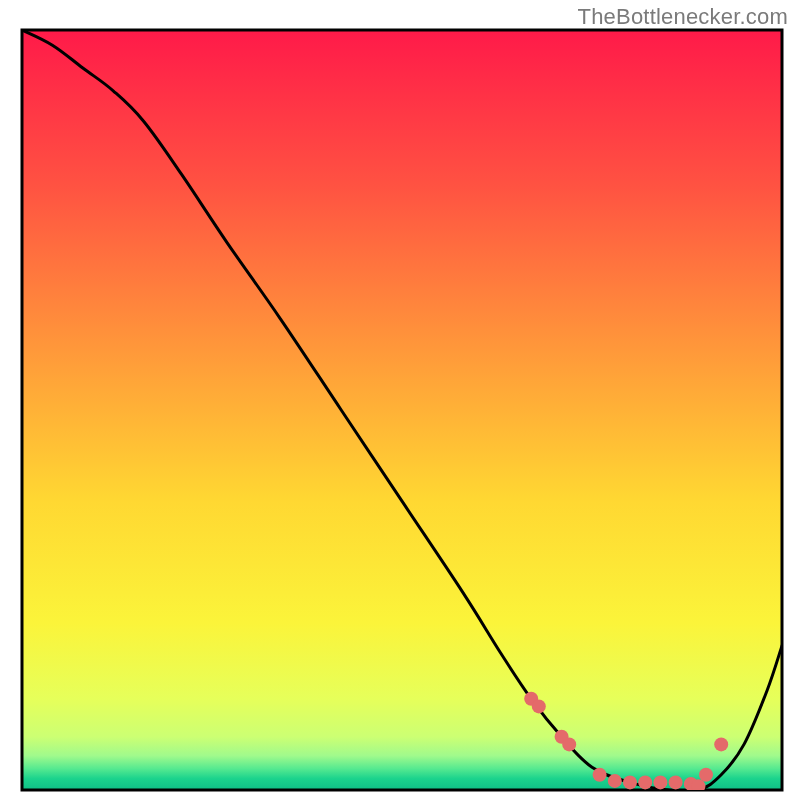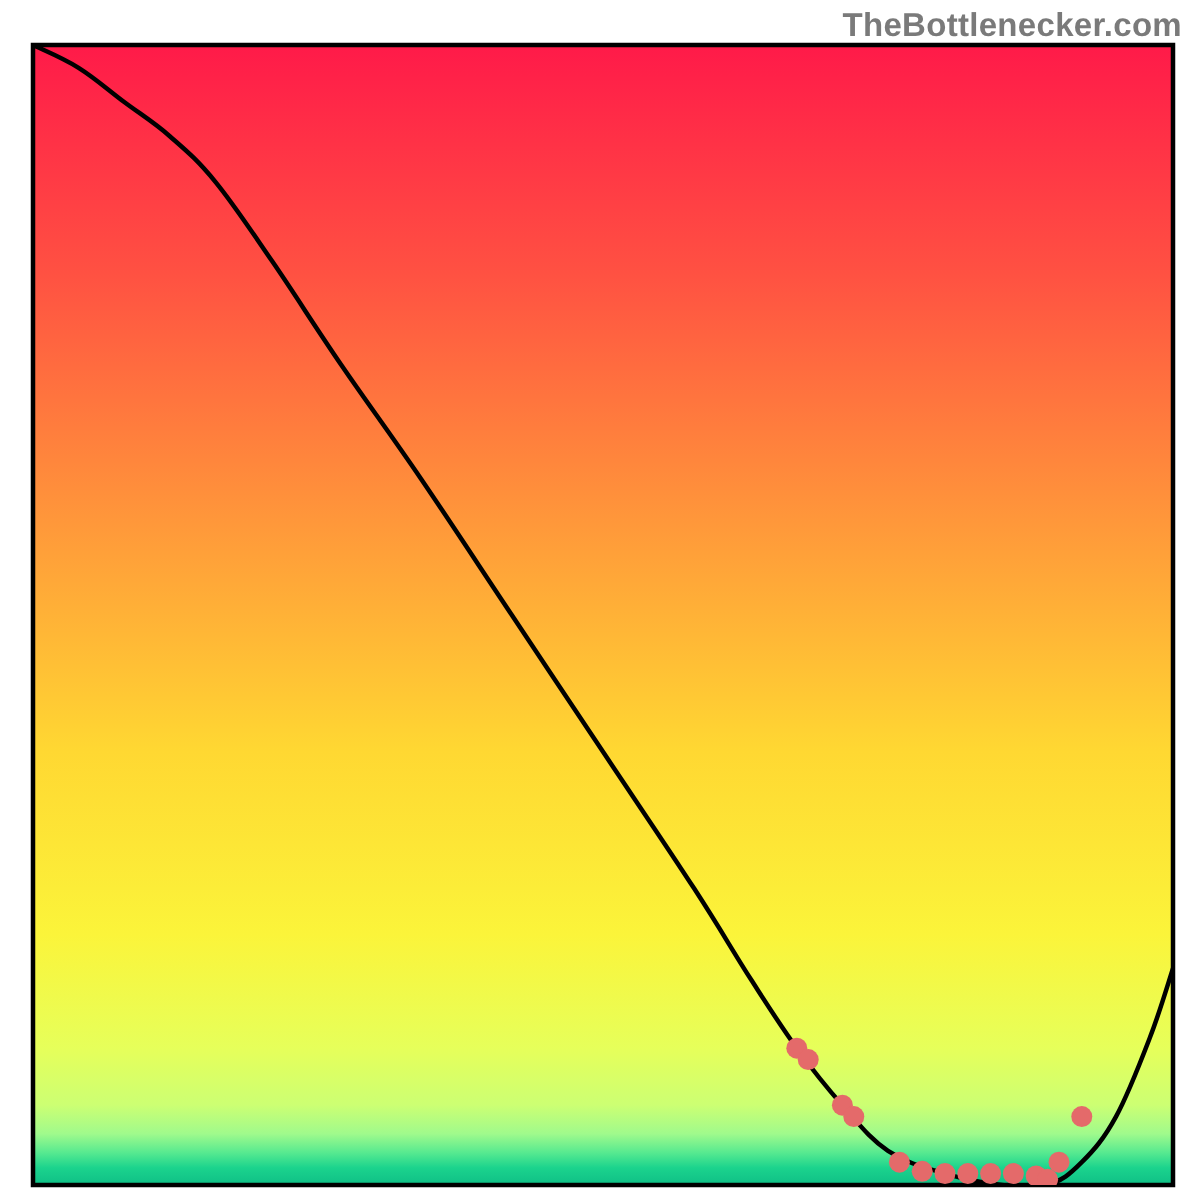--- a/index.html
+++ b/index.html
@@ -14,21 +14,21 @@
     position: relative;
     width: 800px;
     height: 800px;
   }
   .attribution {
     position: absolute;
     top: 4px;
     right: 12px;
     font-size: 22px;
     color: #7a7a7a;
-    font-weight: 700;
+    font-weight: 400;
     letter-spacing: 0.2px;
   }
   svg.chart {
     position: absolute;
     left: 0;
     top: 0;
     width: 800px;
     height: 800px;
   }
   .plot-bg {

